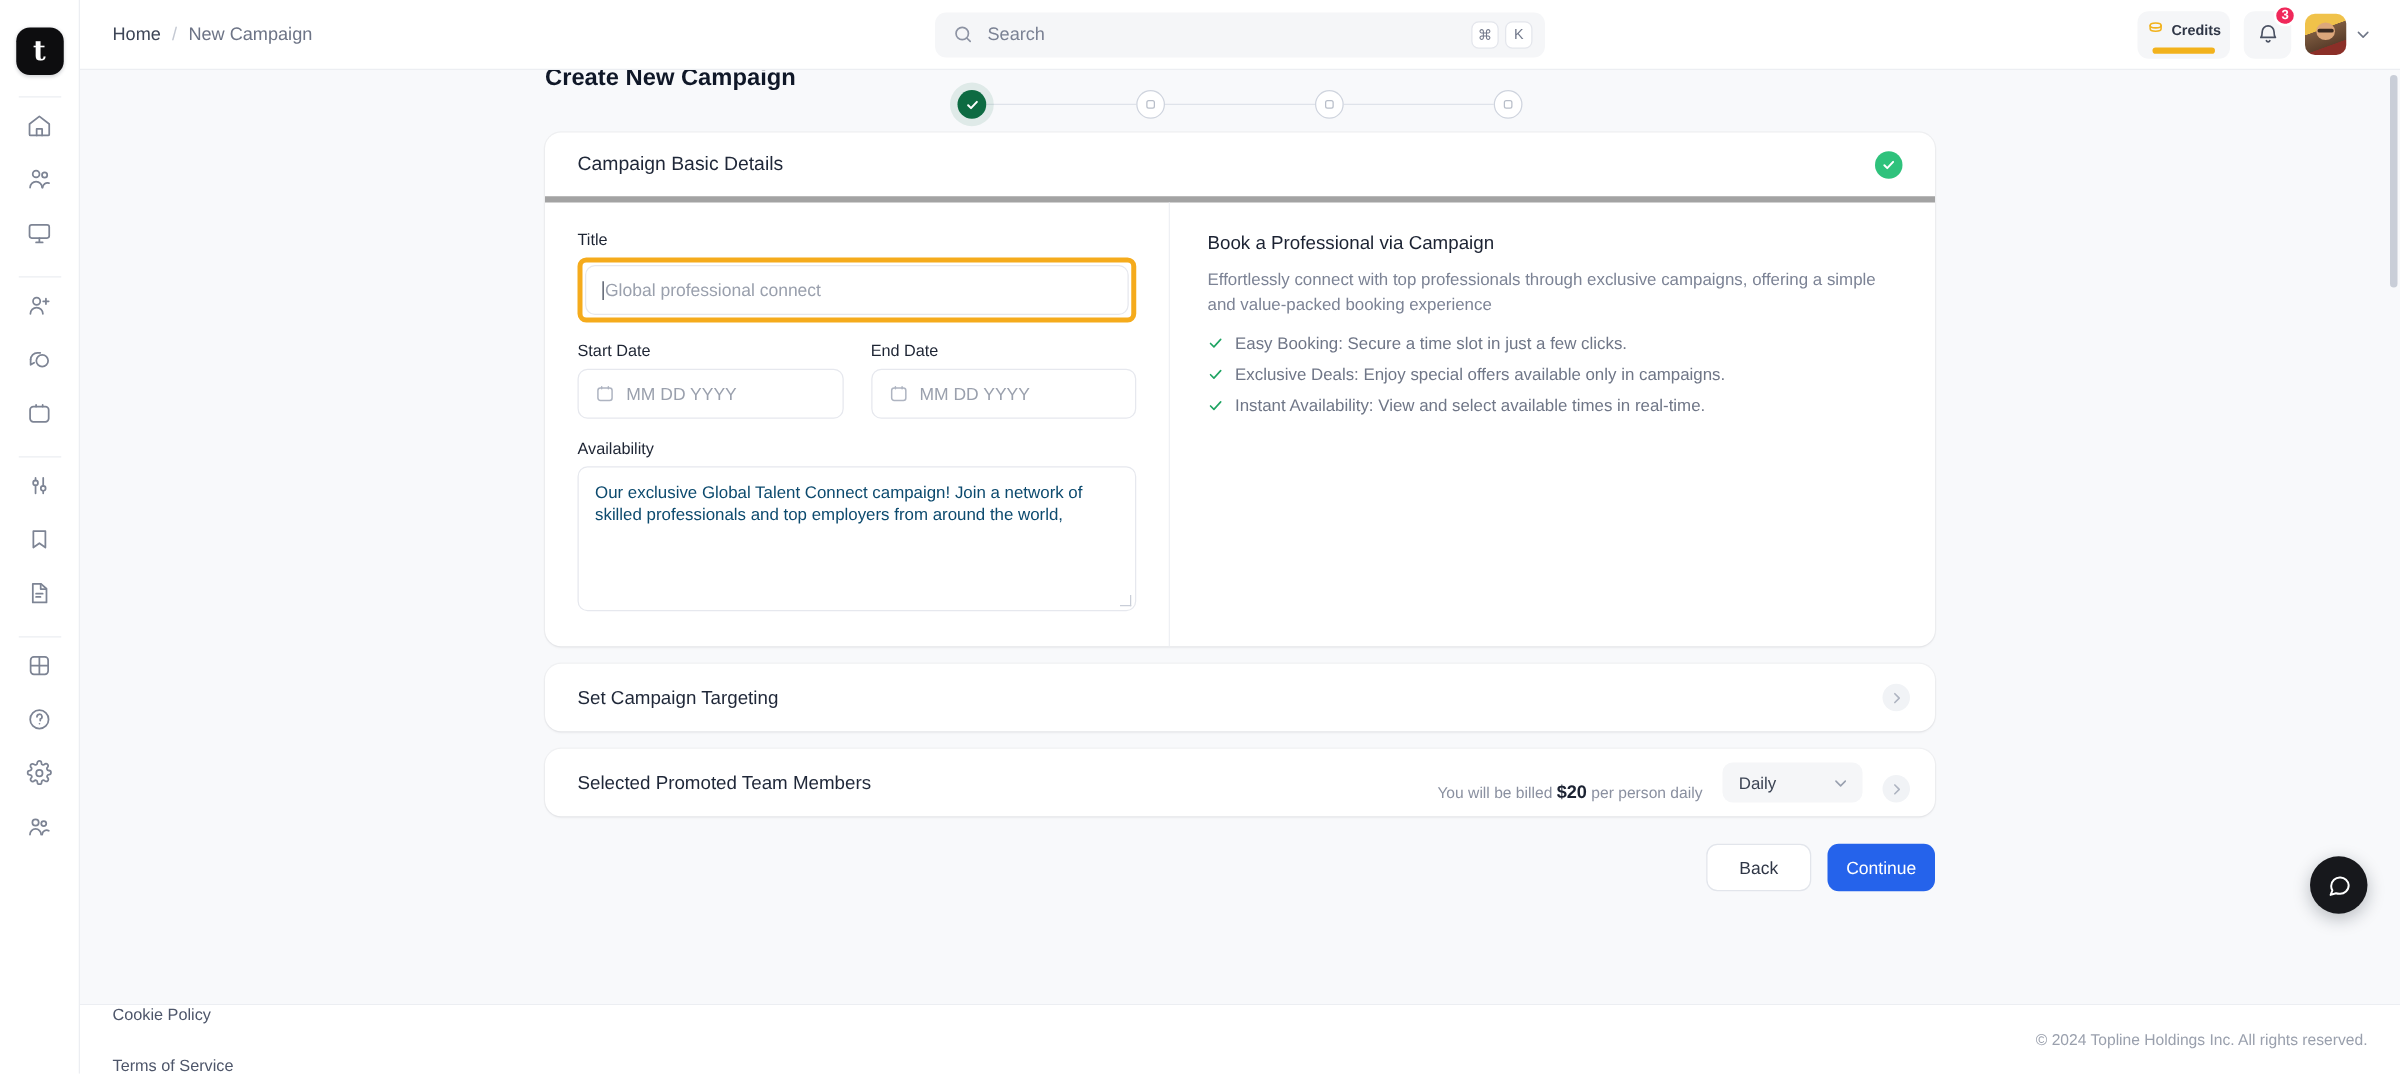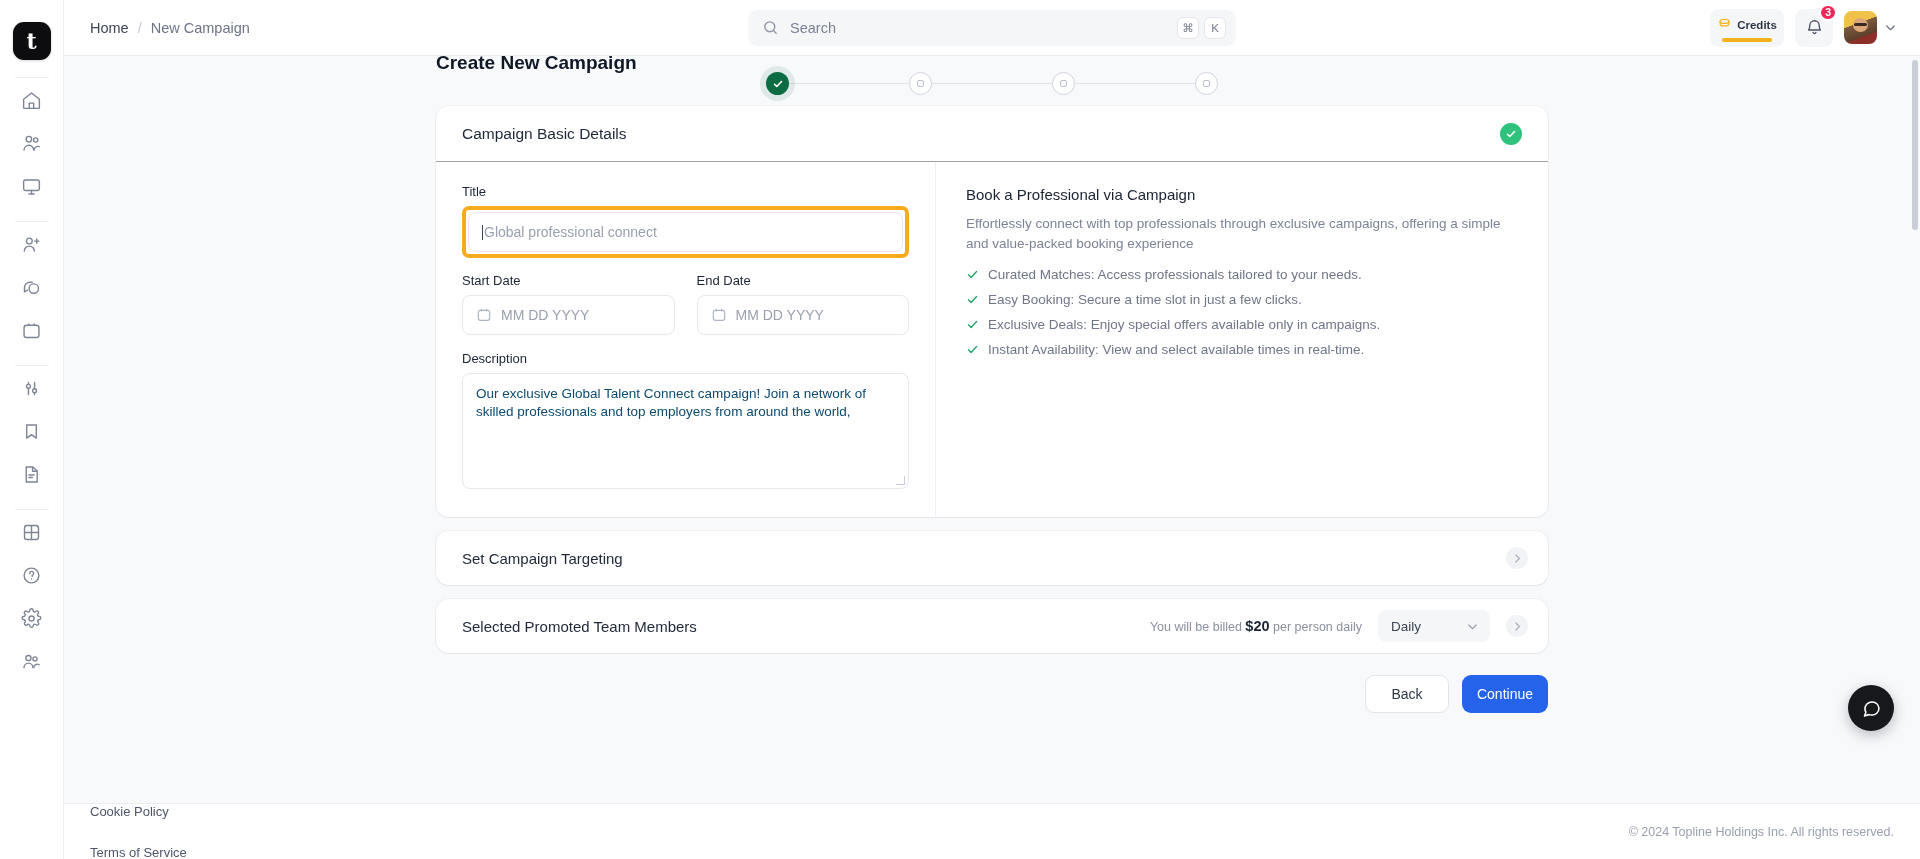--- a/index.html
+++ b/index.html
@@ -146,21 +146,21 @@
   .step-line { width: 120px; height: 1.5px; background: #dfe3ea; }
 
   .content { padding: 4px 372px 0 372px; }
 
   .card {
     background: #fff; border-radius: 13px;
     box-shadow: 0 1px 2px rgba(16,24,40,.05), 0 0 0 1px rgba(16,24,40,.035);
   }
   .card-head {
     height: 56px; display: flex; align-items: center;
-    padding: 0 26px; border-bottom: 1px solid #a3a3a3;
+    padding: 0 26px; border-bottom: 5px solid #a3a3a3;
     justify-content: space-between;
     gap: 13px;
   }
   .card-title { font-size: 15.5px; color: #1f2738; font-weight: 500; }
   .check-pill {
     width: 22px; height: 22px; border-radius: 50%;
     background: #2fc27c; color: #fff;
     display: flex; align-items: center; justify-content: center;
   }
   .card-body { display: flex; min-height: 310px; }
@@ -205,21 +205,21 @@
   .promo-item { display: flex; align-items: flex-start; gap: 9px; font-size: 13.5px; color: #6f7687; }
   .tick { color: #1fa463; display: flex; margin-top: 1px; }
 
   .row-card {
     background: #fff; border-radius: 13px; margin-top: 14px;
     height: 54px; display: flex; align-items: center;
     padding: 0 20px 0 26px;
     box-shadow: 0 1px 2px rgba(16,24,40,.05), 0 0 0 1px rgba(16,24,40,.035);
   }
   .row-title { font-size: 15px; color: #1f2738; font-weight: 500; }
-  .row-right { margin-left: auto; display: flex; align-items: center; gap: 16px; }
+  .row-right { margin-left: auto; display: flex; align-items: flex-end; gap: 16px; }
   .billing { font-size: 12.5px; color: #8a90a0; }
   .billing b { color: #1b2232; font-size: 14.5px; }
   .select {
     width: 112px; height: 32px; border-radius: 8px; background: #f5f6f8;
     display: flex; align-items: center; padding: 0 10px 0 13px;
     font-size: 13.5px; color: #3c4454; cursor: pointer;
   }
   .select .chev { margin-left: auto; color: #98a0af; }
   .arrow-btn {
     width: 22px; height: 22px; border-radius: 50%; background: #f1f3f6;
@@ -500,39 +500,31 @@
                       <svg width="16" height="16" viewBox="0 0 24 24" fill="none" stroke="currentColor" stroke-width="1.8" stroke-linecap="round">
                           <rect x="3.5" y="5" width="17" height="15" rx="3"></rect>
                           <path d="M8 3.5V6M16 3.5V6"></path>
                         </svg>
                     </span>
                     <span>MM DD YYYY</span>
                   </div>
                 </div>
               </div>
 
-              <div class="field-lbl">Description</div>
+              <div class="field-lbl">Availability</div>
               <div class="textarea">
                 <span>Our exclusive Global Talent Connect campaign! Join a network of skilled professionals and top employers from around the world,</span>
                 <span class="ta-grip"></span>
               </div>
             </div>
 
             <div class="col-right">
               <div class="promo-title">Book a Professional via Campaign</div>
               <div class="promo-desc">Effortlessly connect with top professionals through exclusive campaigns, offering a simple and value-packed booking experience</div>
               <ul class="promo-list">
-                <li class="promo-item">
-                  <span class="tick">
-                      <svg width="13" height="13" viewBox="0 0 24 24" fill="none" stroke="currentColor" stroke-width="2.4" stroke-linecap="round" stroke-linejoin="round">
-                        <path d="M4.5 12.5l5 5L19.5 6.5"></path>
-                      </svg>
-                    </span>
-                  <span>Curated Matches: Access professionals tailored to your needs.</span>
-                </li>
                 <li class="promo-item">
                   <span class="tick">
                       <svg width="13" height="13" viewBox="0 0 24 24" fill="none" stroke="currentColor" stroke-width="2.4" stroke-linecap="round" stroke-linejoin="round">
                         <path d="M4.5 12.5l5 5L19.5 6.5"></path>
                       </svg>
                     </span>
                   <span>Easy Booking: Secure a time slot in just a few clicks.</span>
                 </li>
                 <li class="promo-item">
                   <span class="tick">

